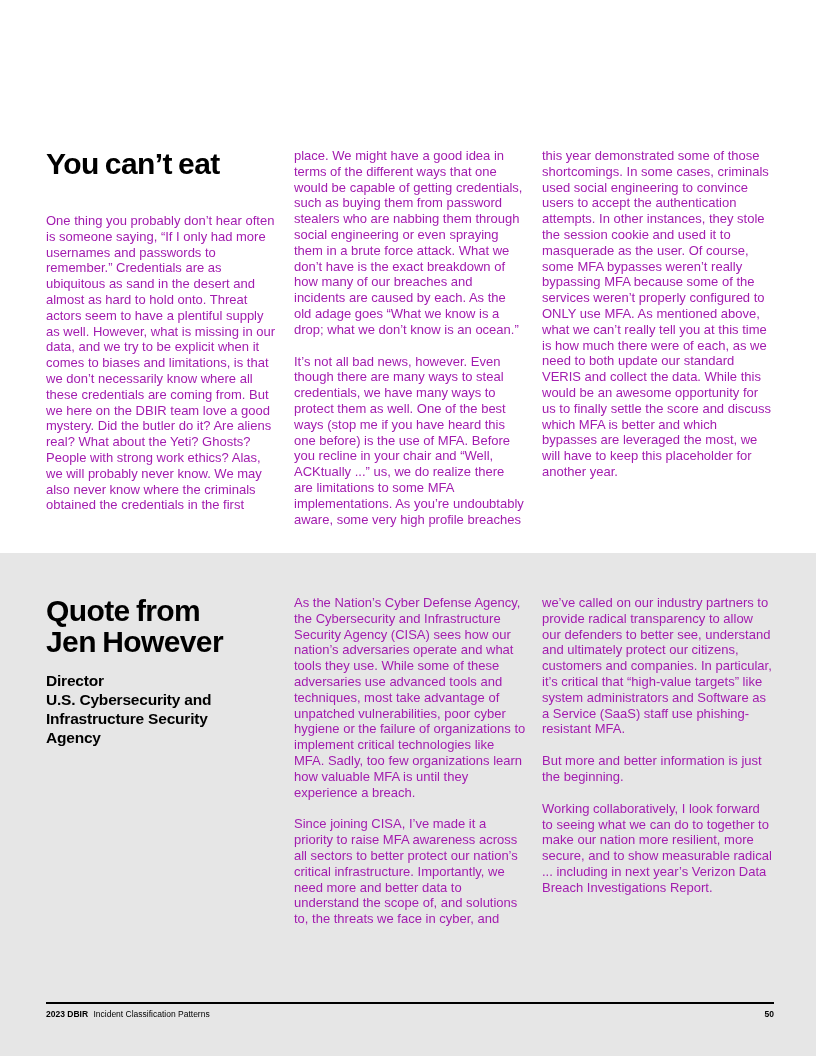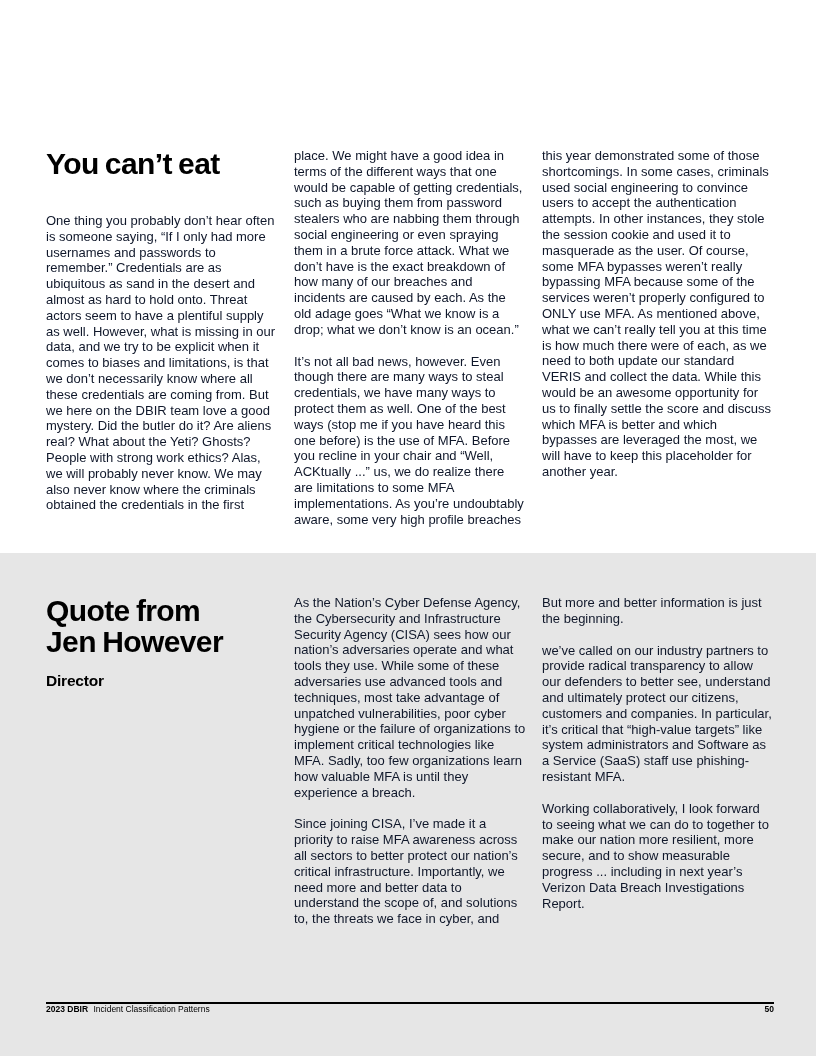--- a/index.html
+++ b/index.html
@@ -35,37 +35,38 @@
     font-size: 30px;
     line-height: 31px;
     font-weight: bold;
     letter-spacing: -0.6px;
     word-spacing: -1.5px;
     color: #000000;
   }
   .body-text {
     font-size: 13px;
     line-height: 15.8px;
-    color: #0f172a;
+    color: #a21caf;
   }
   .body-text p { margin: 0 0 16px 0; }
   .attribution {
     margin-top: 14px;
     font-size: 15.5px;
     line-height: 19px;
     font-weight: bold;
     letter-spacing: -0.2px;
     max-width: 200px;
   }
   .footer {
     position: absolute;
     top: 1002px;
     left: 46px;
     right: 42px;
     border-top: 2px solid #000000;
+    padding-top: 5px;
     display: flex;
     justify-content: space-between;
     align-items: baseline;
     font-size: 8.5px;
     line-height: 10px;
     color: #000000;
   }
   .footer .bold { font-weight: bold; }
   .footer .left span { display: inline; }
   .footer .left .rest { margin-left: 3px; font-weight: normal; }
@@ -101,33 +102,34 @@
 
   <div class="section-gray">
     <div class="cols">
       <div>
         <h1 class="display" style="margin-bottom:0;">
           <span>Quote from</span><br>
           <span>Jen However</span>
         </h1>
         <div class="attribution">
           <div>Director</div>
+          <div>U.S. Cybersecurity and Infrastructure Security Agency</div>
         </div>
       </div>
       <div>
         <div class="body-text">
           <p>As the Nation’s Cyber Defense Agency, the Cybersecurity and Infrastructure Security Agency (CISA) sees how our nation’s adversaries operate and what tools they use. While some of these adversaries use advanced tools and techniques, most take advantage of unpatched vulnerabilities, poor cyber hygiene or the failure of organizations to implement critical technologies like MFA. Sadly, too few organizations learn how valuable MFA is until they experience a breach.</p>
           <p>Since joining CISA, I’ve made it a priority to raise MFA awareness across all sectors to better protect our nation’s critical infrastructure. Importantly, we need more and better data to understand the scope of, and solutions to, the threats we face in cyber, and</p>
         </div>
       </div>
       <div>
         <div class="body-text">
+          <p>we’ve called on our industry partners to provide radical transparency to allow our defenders to better see, understand and ultimately protect our citizens, customers and companies. In particular, it’s critical that “high-value targets” like system administrators and Software as a Service (SaaS) staff use phishing-resistant MFA.</p>
           <p>But more and better information is just the beginning.</p>
-          <p>we’ve called on our industry partners to provide radical transparency to allow our defenders to better see, understand and ultimately protect our citizens, customers and companies. In particular, it’s critical that “high-value targets” like system administrators and Software as a Service (SaaS) staff use phishing-resistant MFA.</p>
-          <p>Working collaboratively, I look forward to seeing what we can do to together to make our nation more resilient, more secure, and to show measurable progress ... including in next year’s Verizon Data Breach Investigations Report.</p>
+          <p>Working collaboratively, I look forward to seeing what we can do to together to make our nation more resilient, more secure, and to show measurable radical ... including in next year’s Verizon Data Breach Investigations Report.</p>
         </div>
       </div>
     </div>
   </div>
 
   <div class="footer">
     <div class="left">
       <span class="bold">2023 DBIR</span>
       <span class="rest">Incident Classification Patterns</span>
     </div>

